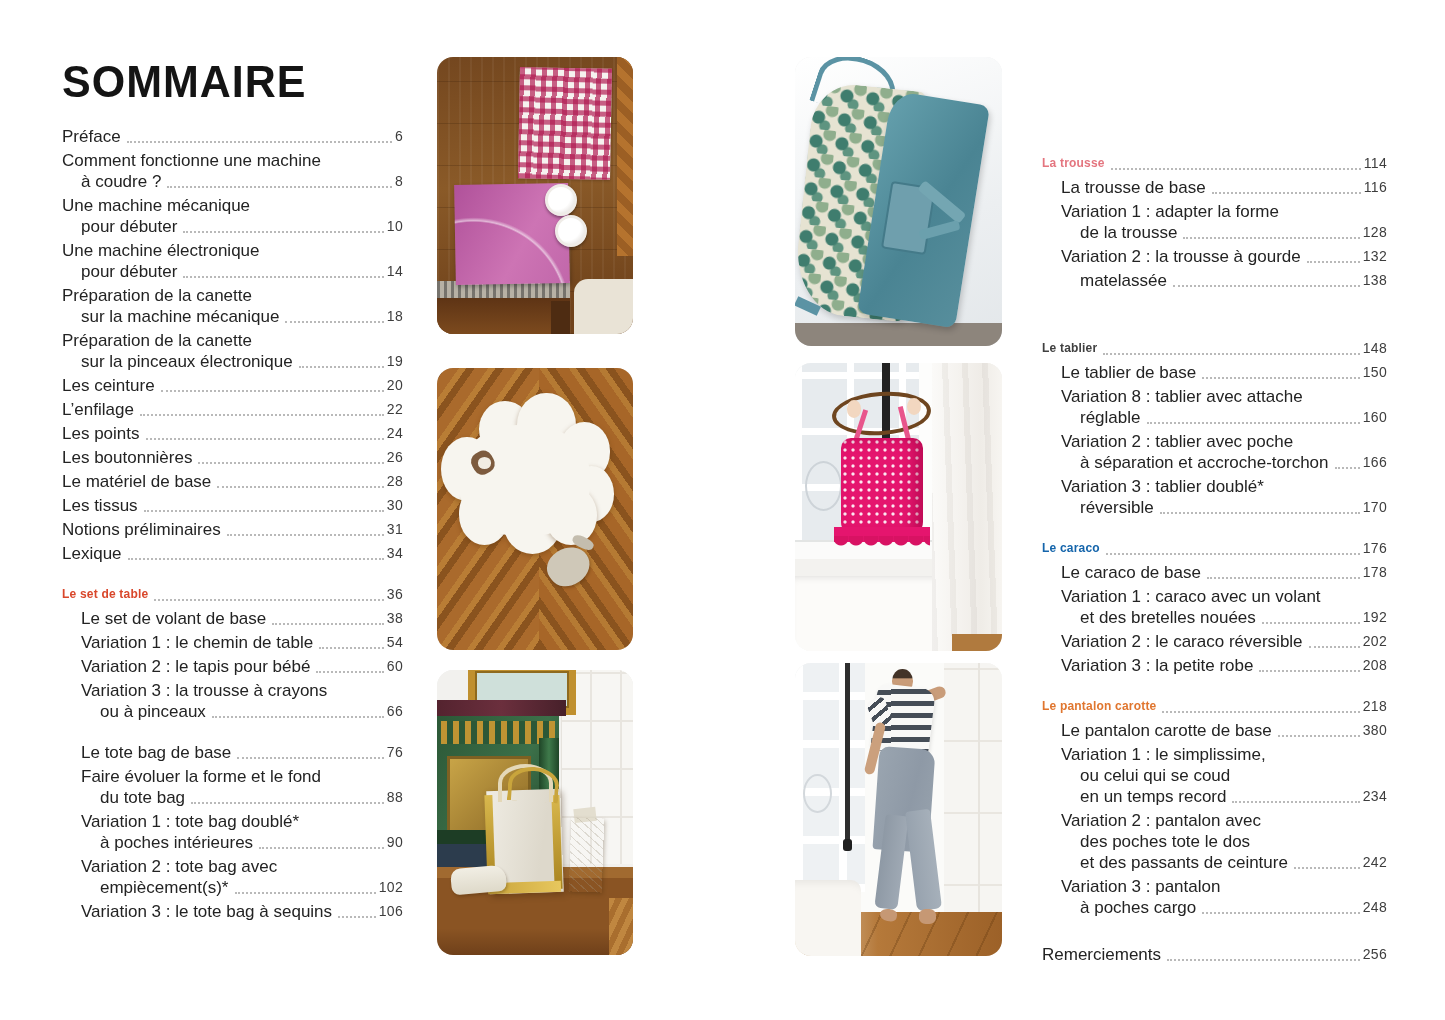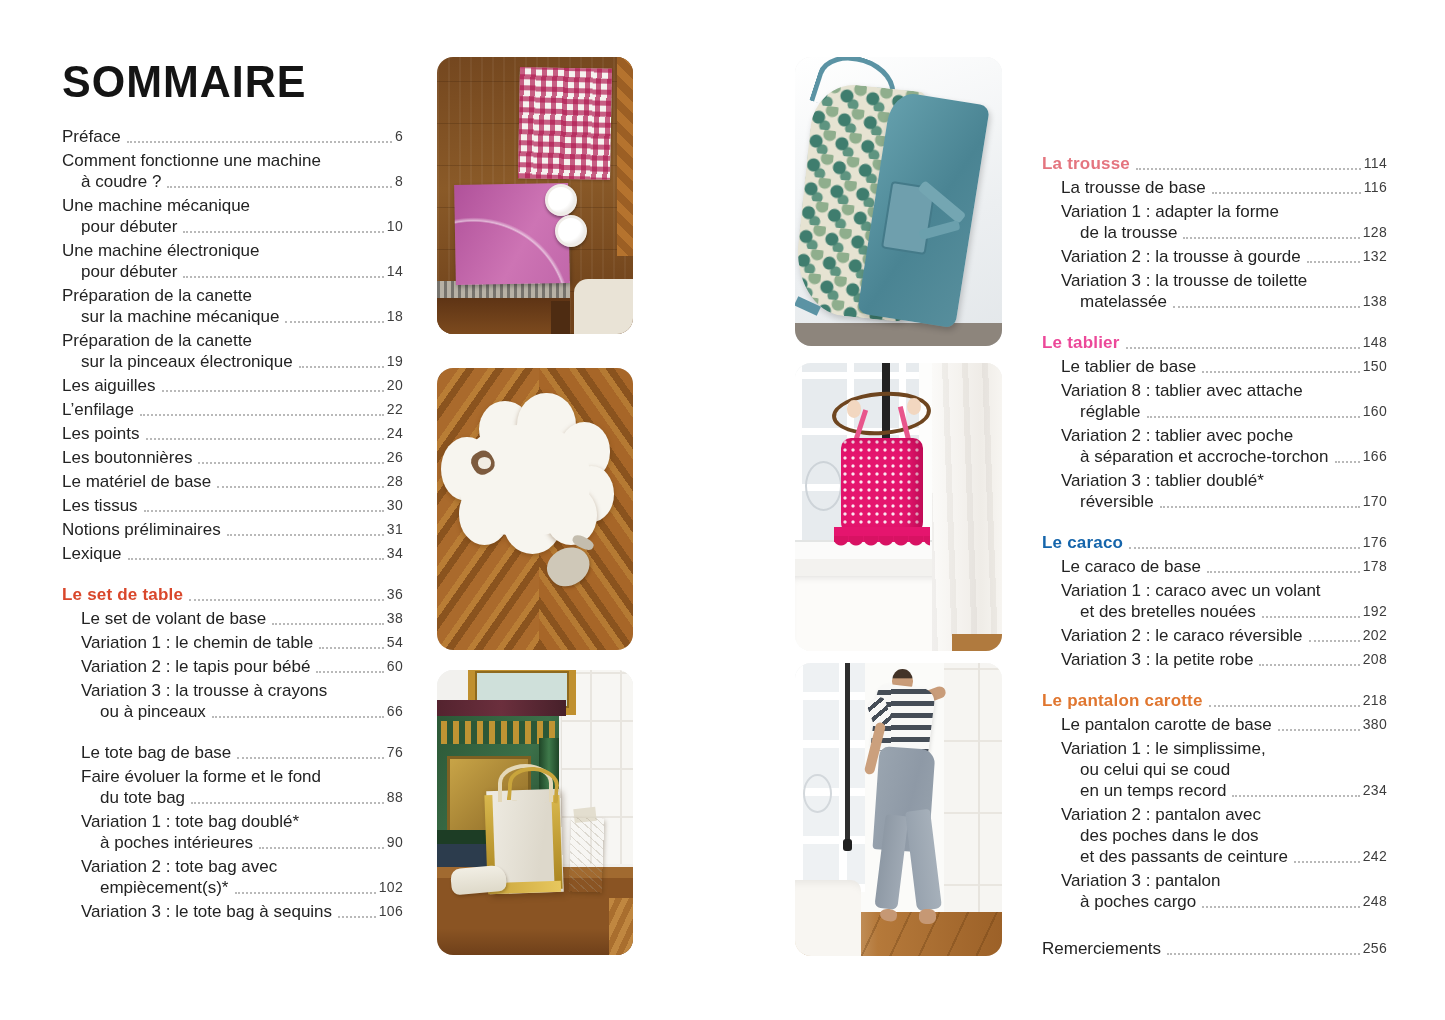--- a/index.html
+++ b/index.html
@@ -15,21 +15,21 @@
   .entry{margin:0 0 3px 0;}
   .line{font-size:17px;line-height:21px;color:#232323;}
   .lineflex{display:flex;align-items:flex-end;}
   .t{white-space:nowrap;}
   .dots{flex:1;border-bottom:2px dotted #b9b9b9;margin:0 3px 4px 6px;min-width:10px;}
   .pg{font-size:14px;color:#3d3d3d;line-height:21px;letter-spacing:.3px;}
   .in0{padding-left:0;}
   .in1{padding-left:19px;}
   .in2{padding-left:38px;}
   .section{margin-top:20px;}
-  .head .t{font-weight:bold;font-size:17px;letter-spacing:.2px;}
+  .head .t{font-weight:bold;font-size:12px;letter-spacing:.2px;}
   .outro{margin-top:26px;}
 
   
   .photo{position:absolute;border-radius:16px;overflow:hidden;background:#eee;}
   .photo div{position:absolute;}
   #ph1{left:437px;top:57px;width:196px;height:277px;}
   #ph2{left:437px;top:368px;width:196px;height:282px;}
   #ph3{left:437px;top:670px;width:196px;height:285px;}
   #ph4{left:795px;top:57px;width:207px;height:289px;}
   #ph5{left:795px;top:363px;width:207px;height:288px;}
@@ -241,21 +241,21 @@
         <div class="entry">
           <div class="line in0"><span class="t">Préparation de la canette</span></div>
           <div class="line in1 lineflex">
             <span class="t">sur la pinceaux électronique</span>
             <span class="dots"></span>
             <span class="pg">19</span>
           </div>
         </div>
         <div class="entry">
           <div class="line in0 lineflex">
-            <span class="t">Les aiguilles</span>
+            <span class="t">Les ceinture</span>
             <span class="dots"></span>
             <span class="pg">20</span>
           </div>
         </div>
         <div class="entry">
           <div class="line in0 lineflex">
             <span class="t">L’enfilage</span>
             <span class="dots"></span>
             <span class="pg">22</span>
           </div>
@@ -409,32 +409,31 @@
             </div>
           </div>
           <div class="entry">
             <div class="line in1 lineflex">
               <span class="t">Variation 2 : la trousse à gourde</span>
               <span class="dots"></span>
               <span class="pg">132</span>
             </div>
           </div>
           <div class="entry">
-            <div class="line in1"><span class="t">Variation 3 : la trousse de toilette</span></div>
             <div class="line in2 lineflex">
               <span class="t">matelassée</span>
               <span class="dots"></span>
               <span class="pg">138</span>
             </div>
           </div>
         </div>
         <div class="section">
           <div class="entry head">
             <div class="line in0 lineflex">
-              <span class="t" style="color: #ec4899;">Le tablier</span>
+              <span class="t" style="color: #404040; margin-top: 27px;">Le tablier</span>
               <span class="dots"></span>
               <span class="pg">148</span>
             </div>
           </div>
           <div class="entry">
             <div class="line in1 lineflex">
               <span class="t">Le tablier de base</span>
               <span class="dots"></span>
               <span class="pg">150</span>
             </div>
@@ -521,21 +520,21 @@
             <div class="line in1"><span class="t">Variation 1 : le simplissime,</span></div>
             <div class="line in2"><span class="t">ou celui qui se coud</span></div>
             <div class="line in2 lineflex">
               <span class="t">en un temps record</span>
               <span class="dots"></span>
               <span class="pg">234</span>
             </div>
           </div>
           <div class="entry">
             <div class="line in1"><span class="t">Variation 2 : pantalon avec</span></div>
-            <div class="line in2"><span class="t">des poches dans le dos</span></div>
+            <div class="line in2"><span class="t">des poches tote le dos</span></div>
             <div class="line in2 lineflex">
               <span class="t">et des passants de ceinture</span>
               <span class="dots"></span>
               <span class="pg">242</span>
             </div>
           </div>
           <div class="entry">
             <div class="line in1"><span class="t">Variation 3 : pantalon</span></div>
             <div class="line in2 lineflex">
               <span class="t">à poches cargo</span>

